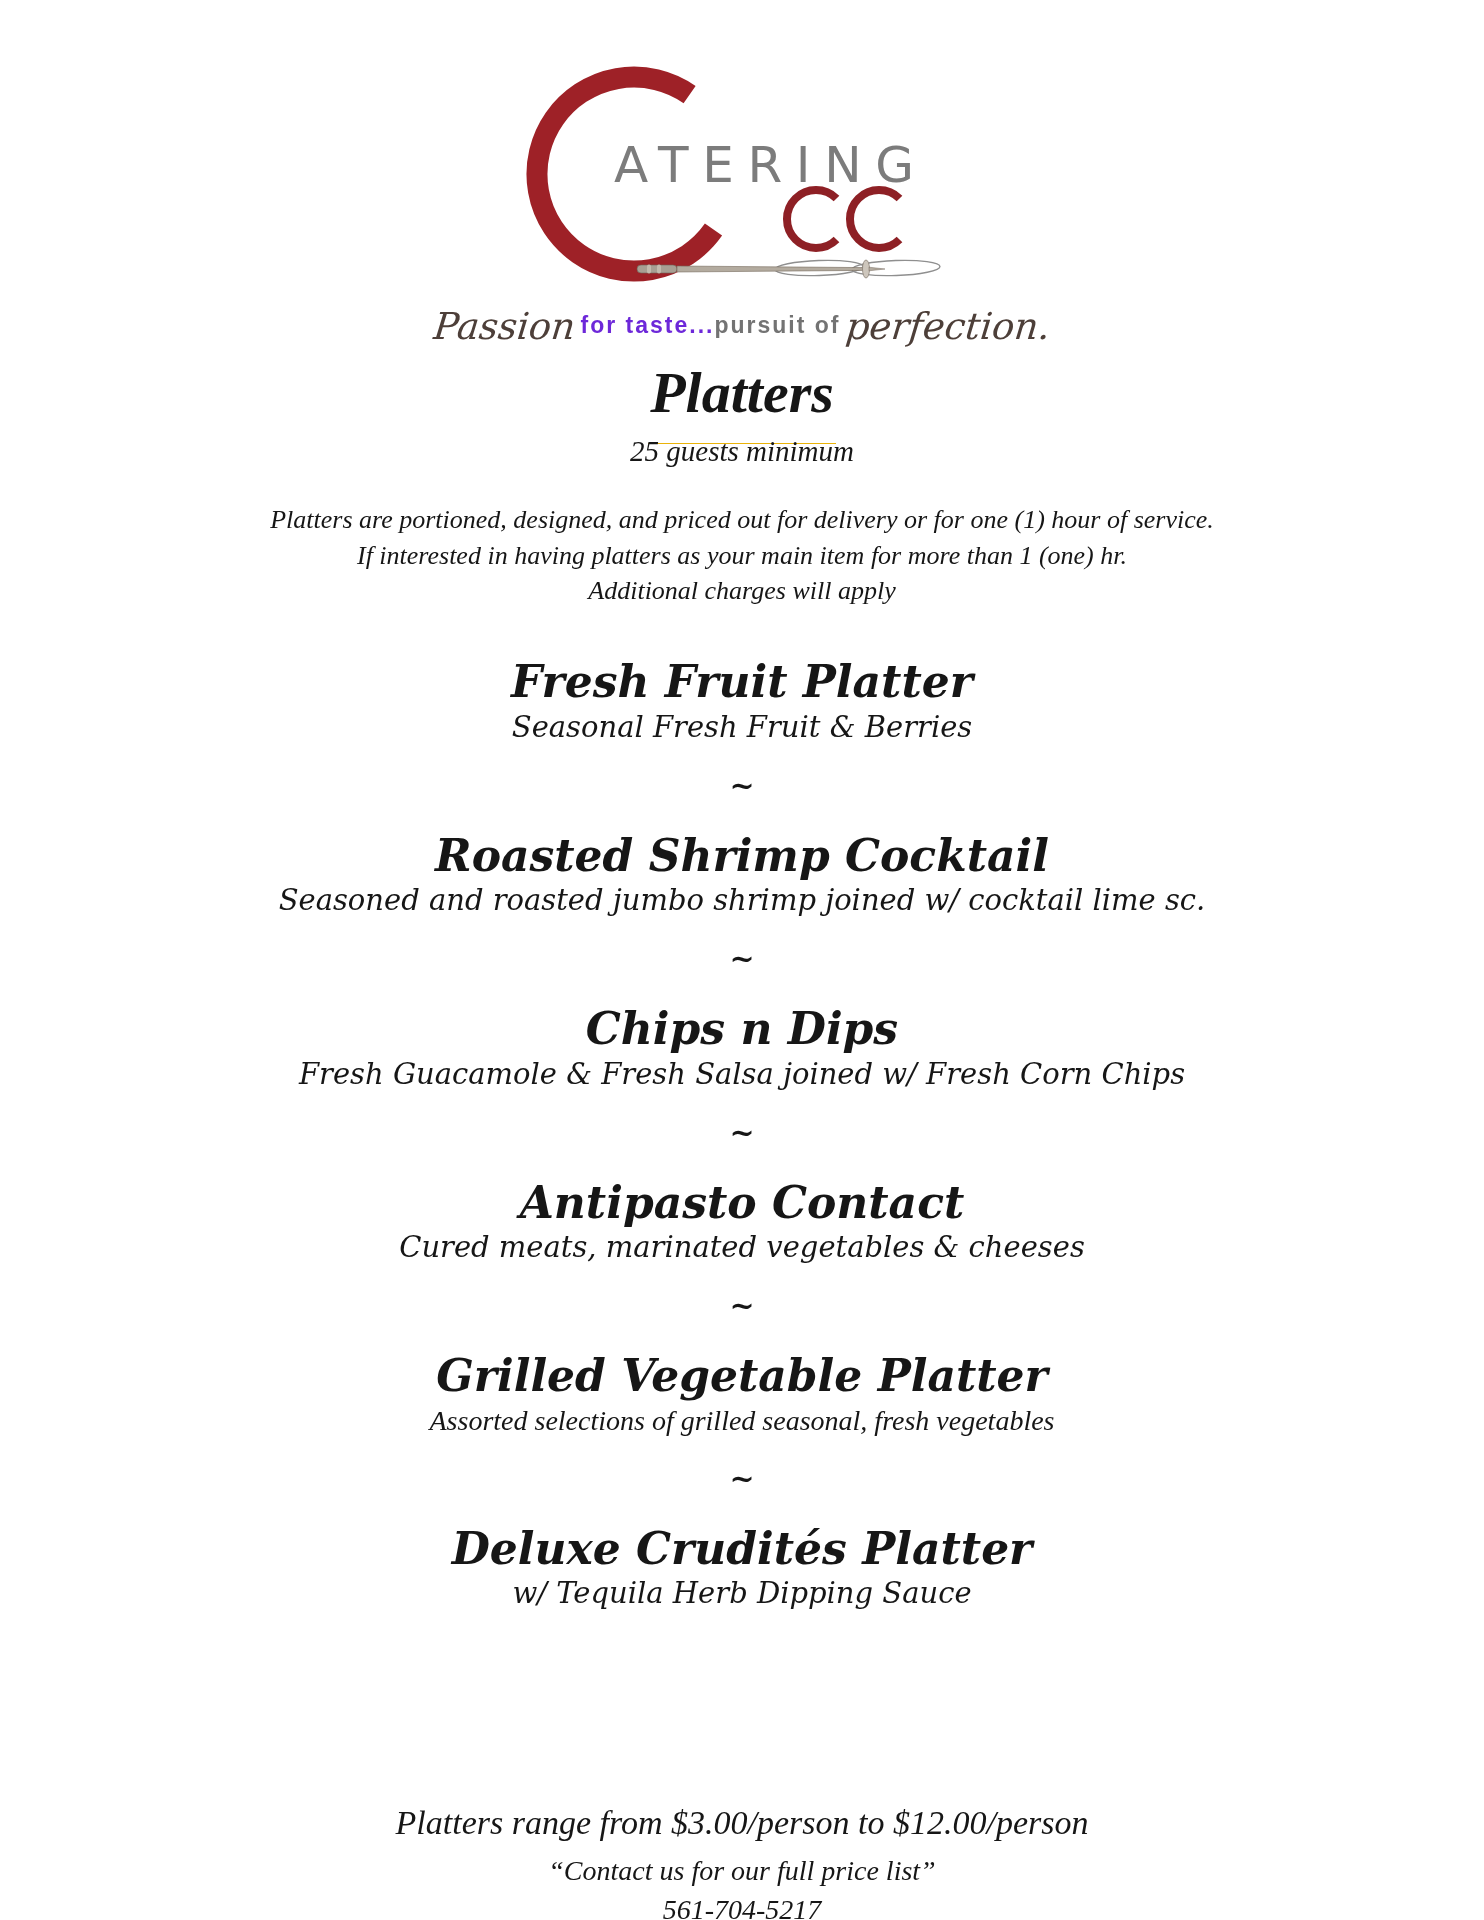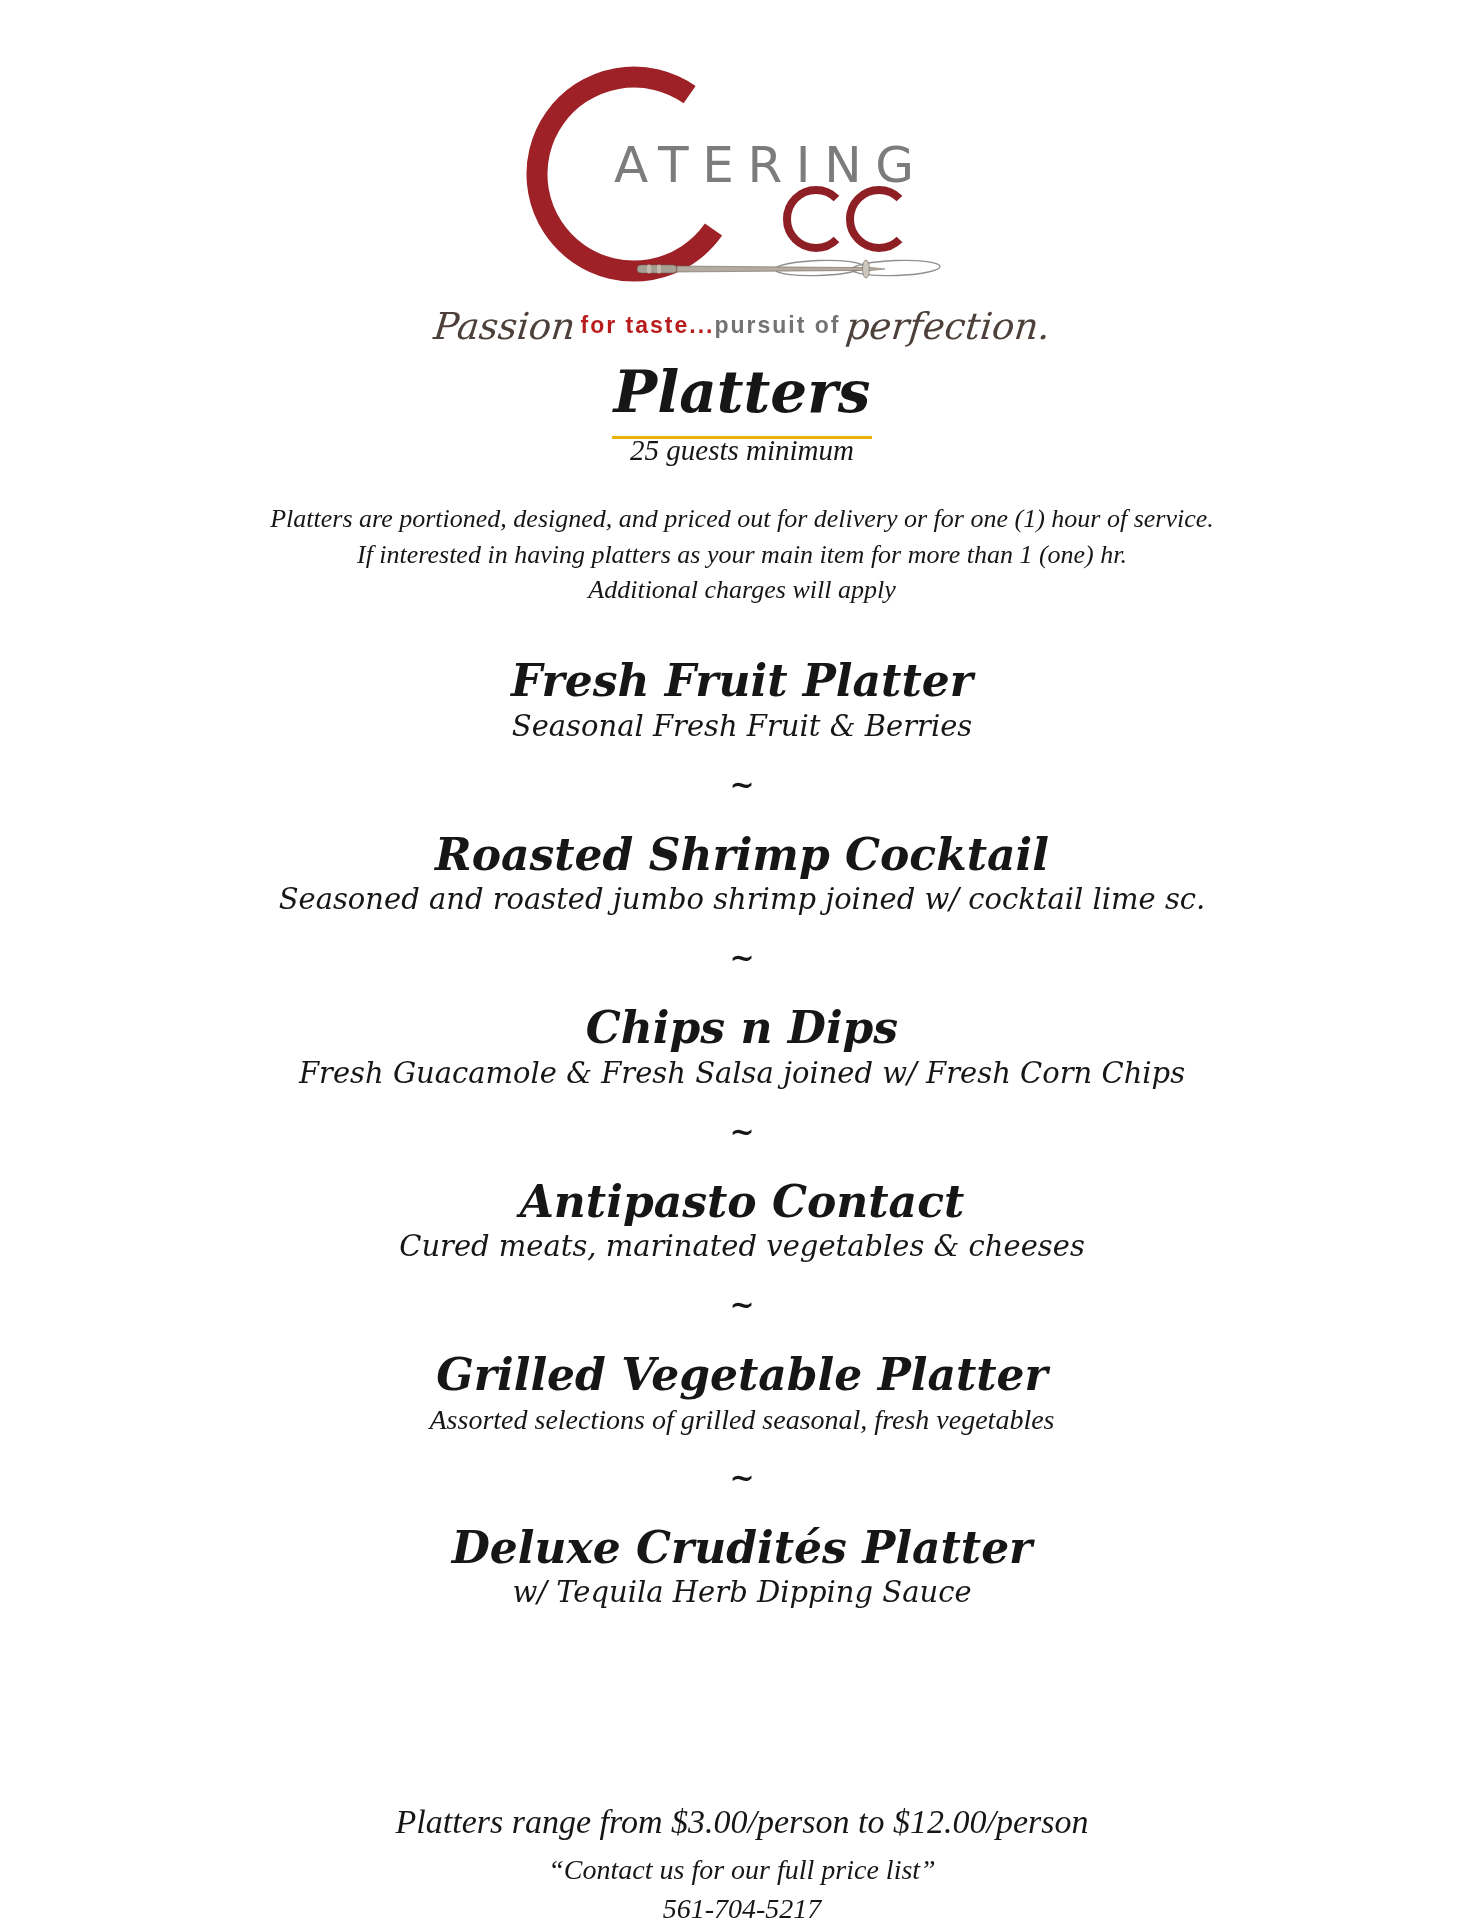--- a/index.html
+++ b/index.html
@@ -31,34 +31,35 @@
     transform:skewX(-6deg);
     display:inline-block;
   }
   .tagline .plain{
     font-family:"Liberation Sans", sans-serif;
     font-size:23px;
     letter-spacing:2px;
     font-weight:bold;
     vertical-align:6px;
   }
-  .tagline .maroon{color:#b91c1c;}
+  .tagline .maroon{color:#6d28d9;}
   .tagline .grey{color:#737373;}
 
   
   .doc-title{
     margin-top:14px;
     font-size:58px;
     font-weight:bold;
     font-style:italic;
     line-height:1.15;
   }
   .doc-title span{
-    border-bottom:3px solid #eab308;
-    padding:0 2px 10px 2px;
+    border-bottom:1px solid #eab308;
+    padding:0 2px 18px 2px;
+    font-family:Liberation Serif, serif;
   }
   .doc-subtitle{
     margin-top:8px;
     font-size:29px;
     font-style:italic;
     font-family:"Liberation Serif", serif;
   }
   .intro{
     margin-top:34px;
     font-size:26px;

